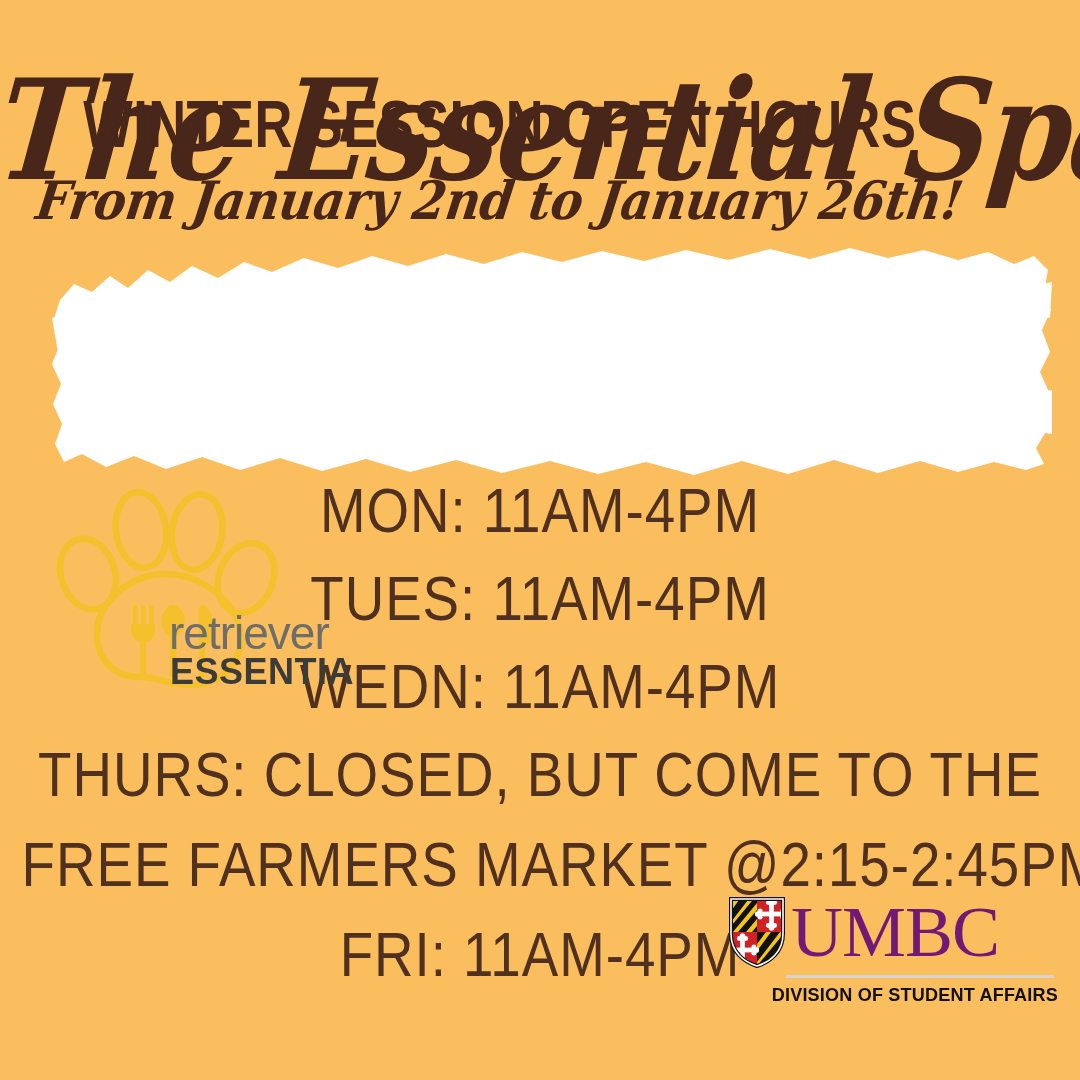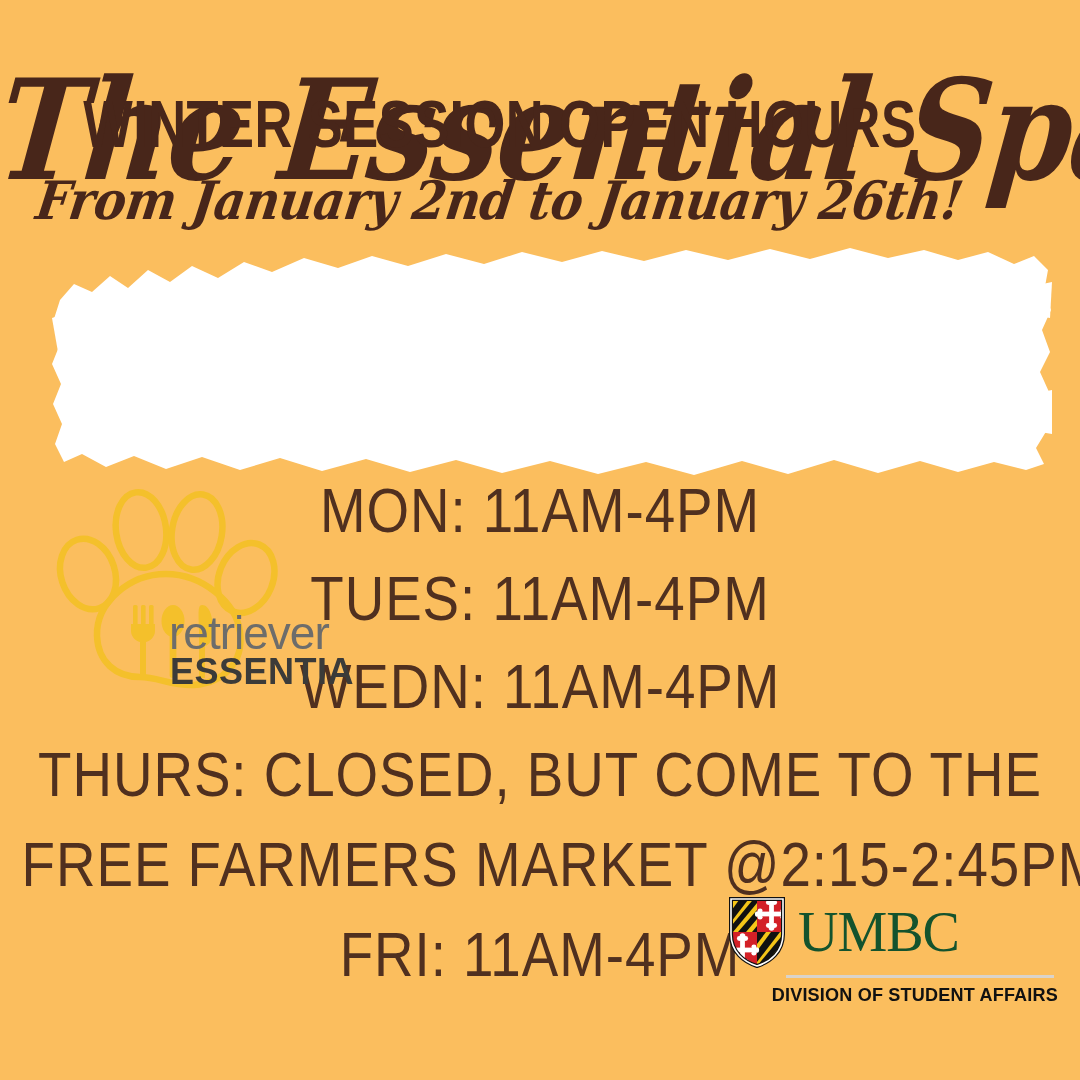--- a/index.html
+++ b/index.html
@@ -136,25 +136,25 @@
   }
   #umbc-row {
     display: flex;
     align-items: center;
     height: 78px;
   }
   #umbc-shield { width: 58px; height: 72px; flex: none; }
   #umbc-shield svg { display:block; width: 100%; height: 100%; }
   #umbc-word {
     font-family: "Liberation Serif", "DejaVu Serif", serif;
-    font-size: 56px;
+    font-size: 72px;
     line-height: 72px;
-    color: #14532d;
+    color: #701a75;
     letter-spacing: -1px;
-    margin-left: 12px;
+    margin-left: 5px;
   }
   #umbc-rule {
     height: 3px;
     background: #d9d3cb;
     margin: 4px 0 6px 58px;
     width: 268px;
   }
   #umbc-sub {
     font-family: "Liberation Sans Narrow", "Liberation Sans", sans-serif;
     font-weight: bold;

